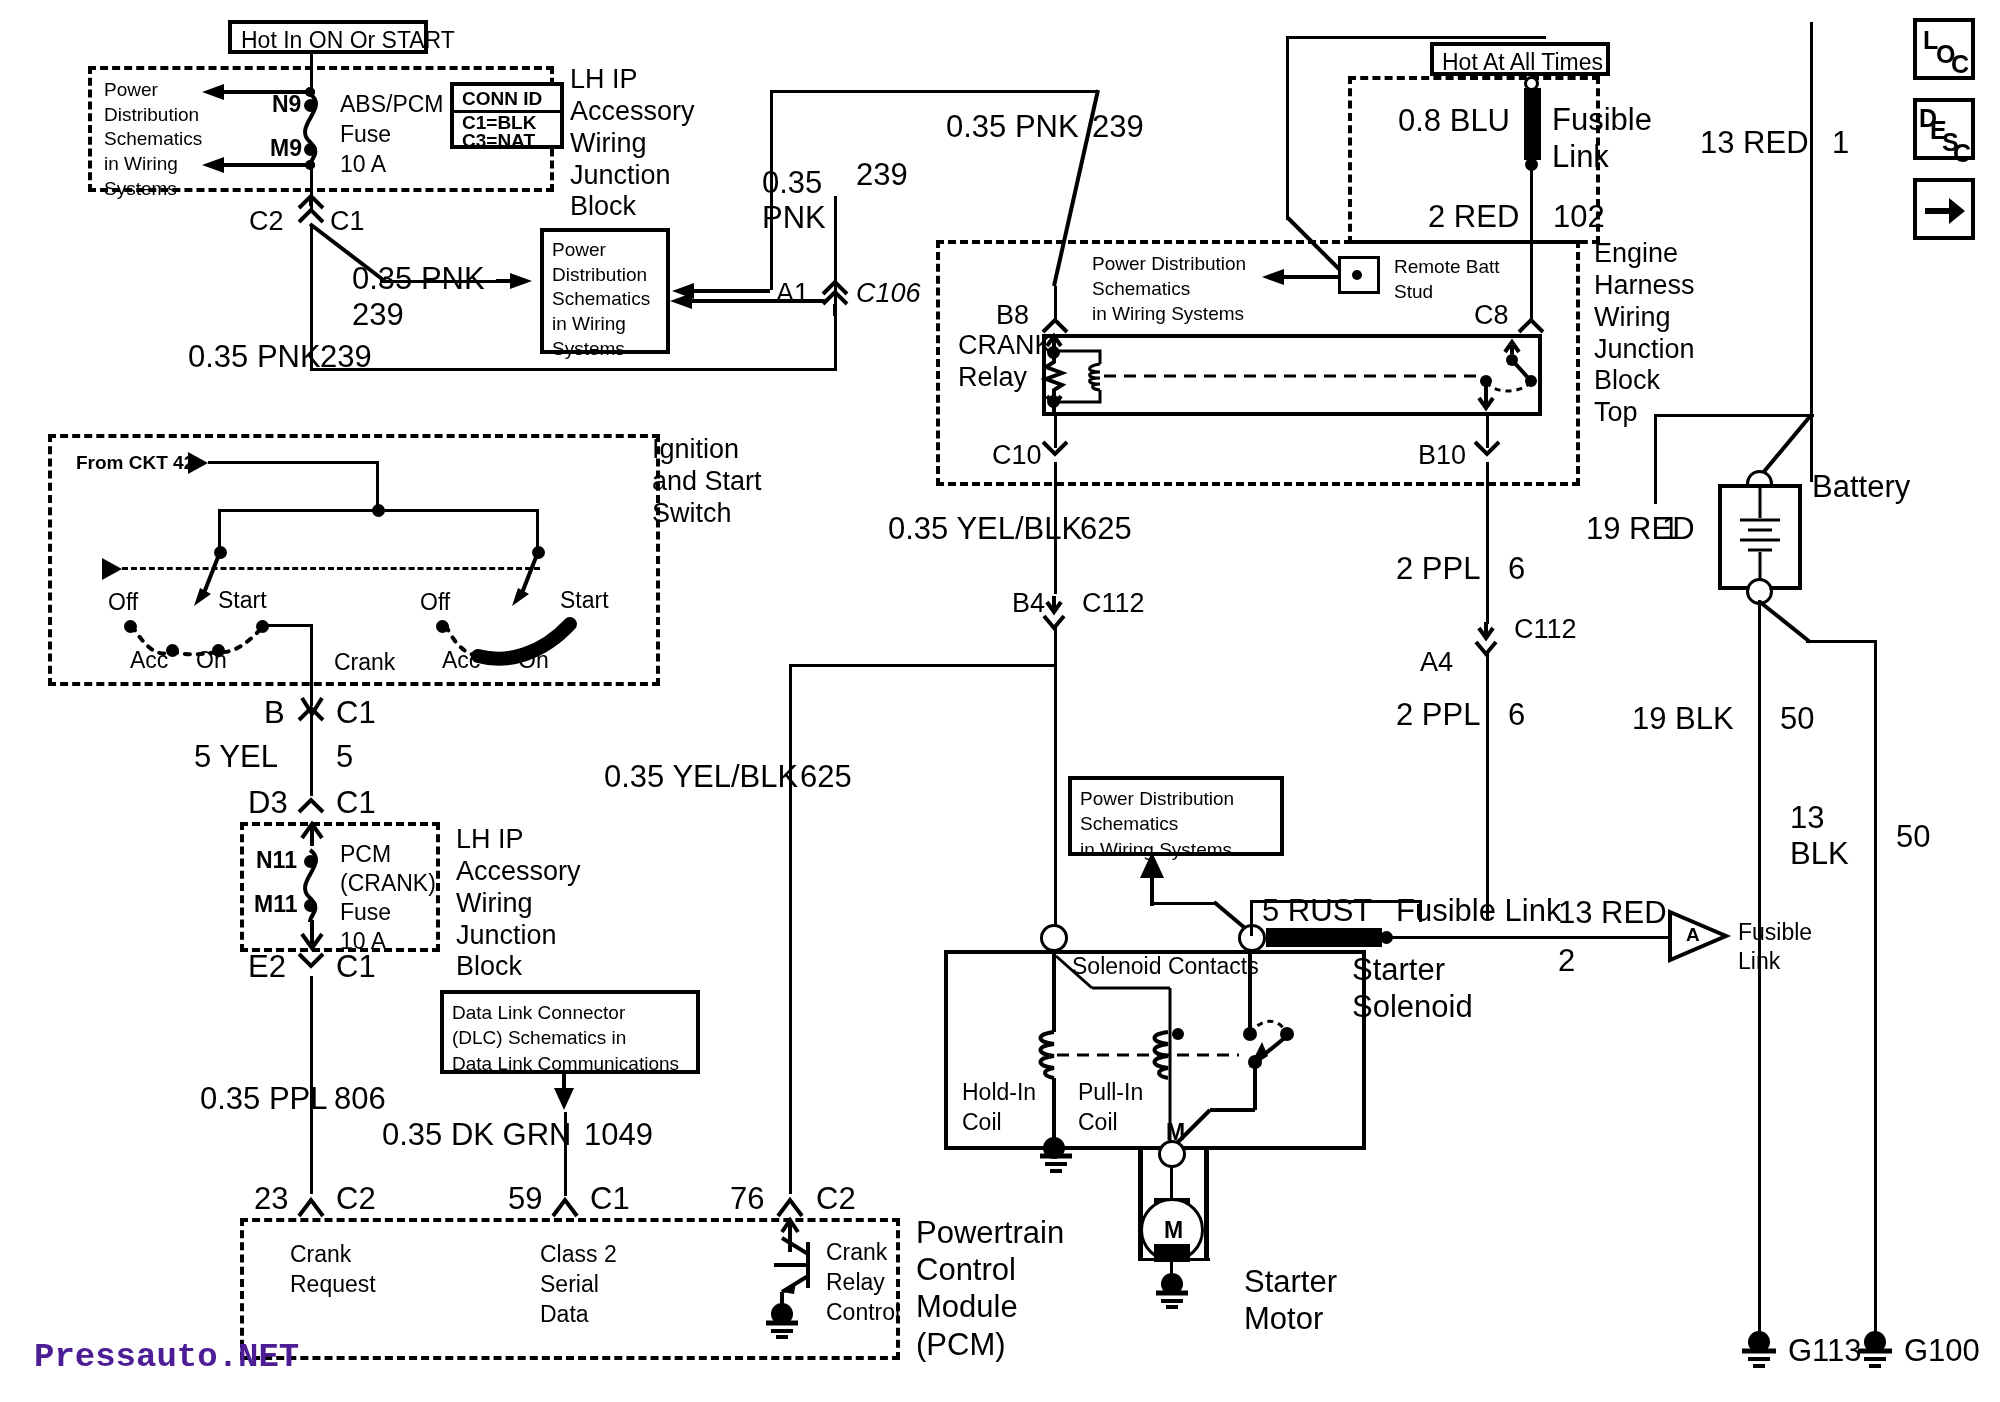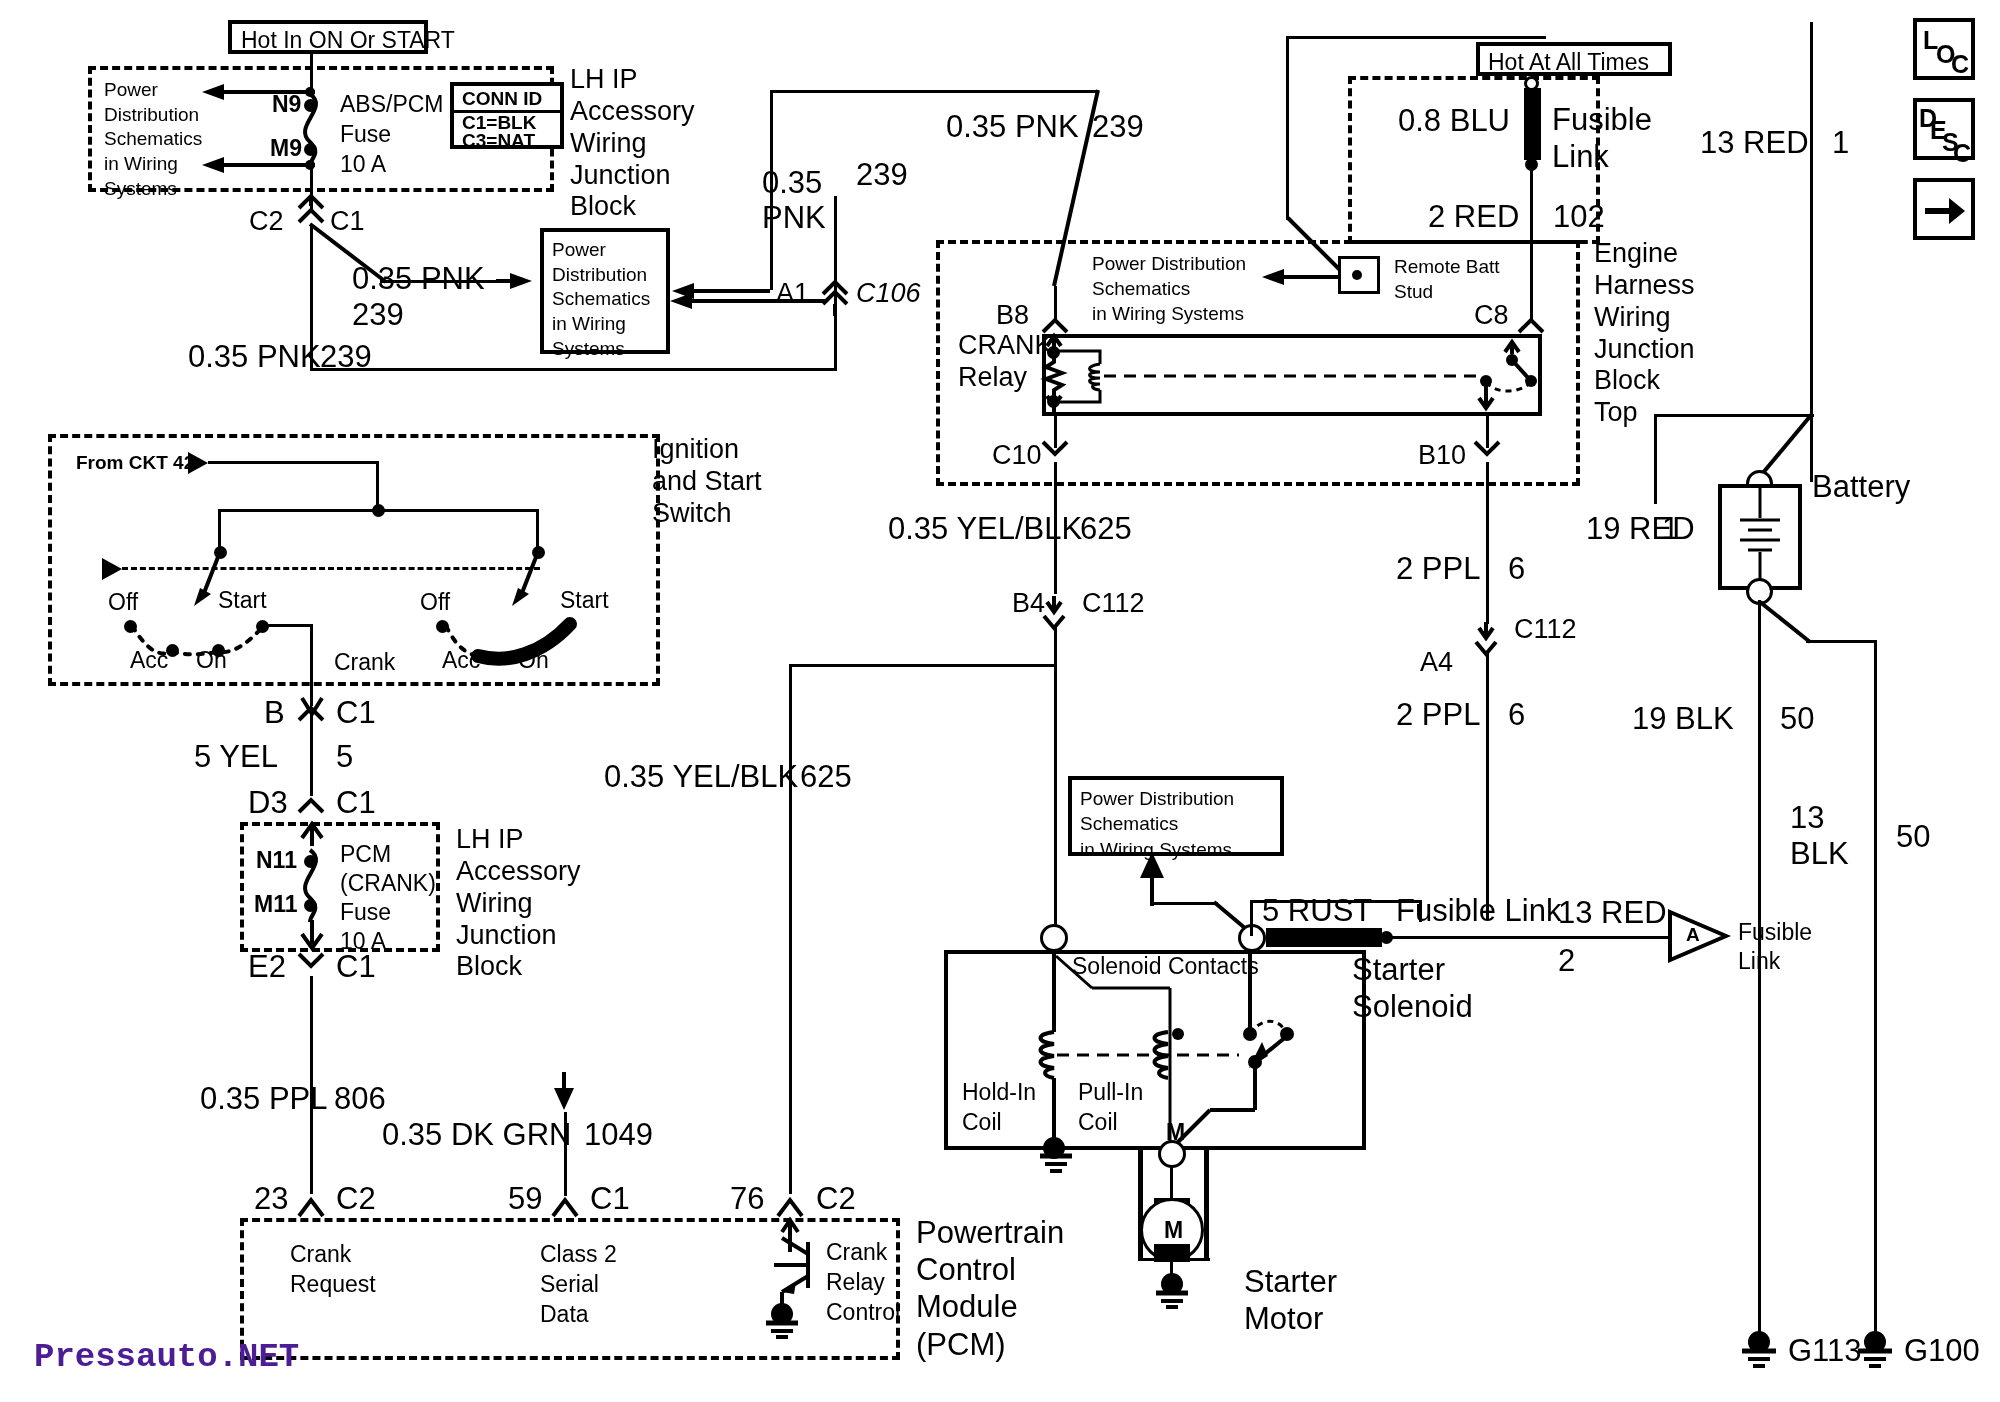--- a/index.html
+++ b/index.html
@@ -153,21 +153,21 @@
     <path d="M0 11 L22 3 L22 19 Z" fill="#000"></path>
   </svg>
 
   <span class="t xl" style="left:946px;top:110px;">0.35 PNK</span>
   <span class="t xl" style="left:1092px;top:110px;">239</span>
 
   <svg class="svgl" style="left:1040px;top:88px;" width="80" height="200">
     <line x1="58" y1="2" x2="14" y2="198" stroke="#000" stroke-width="4"></line>
   </svg>
 
-  <div class="box2" style="left:1476px;top:42px;width:196px;height:34px;">
+  <div class="box2" style="left:1430px;top:42px;width:180px;height:34px;">
     <span class="t md" style="left:8px;top:4px;">Hot At All Times</span>
   </div>
 
   <div class="h" style="left:1286px;top:36px;width:260px;"></div>
   <div class="v" style="left:1286px;top:36px;height:184px;"></div>
   <svg class="svgl" style="left:1280px;top:216px;" width="80" height="62">
     <line x1="8" y1="2" x2="64" y2="58" stroke="#000" stroke-width="4"></line>
   </svg>
 
   <div class="dash" style="left:1348px;top:76px;width:252px;height:168px;border-width:4px;"></div>
@@ -446,20 +446,25 @@
     <path d="M14 0 L14 24" stroke="#000" stroke-width="4"></path>
     <path d="M4 14 L14 28 L24 14" stroke="#000" stroke-width="4" fill="none"></path>
   </svg>
 
   <svg class="svgl" style="left:296px;top:952px;" width="32" height="24">
     <path d="M3 2 L15 14 L27 2" stroke="#000" stroke-width="4" fill="none"></path>
   </svg>
   <span class="t xl" style="left:248px;top:950px;">E2</span>
   <span class="t xl" style="left:336px;top:950px;">C1</span>
 
+  <div class="box2" style="left:440px;top:990px;width:260px;height:84px;">
+    <span class="t sm" style="left:8px;top:6px;line-height:1.34;">Data Link Connector
+(DLC) Schematics in
+Data Link Communications</span>
+  </div>
   <svg class="svgl" style="left:552px;top:1072px;" width="24" height="42">
     <line x1="12" y1="0" x2="12" y2="20" stroke="#000" stroke-width="4"></line>
     <path d="M2 16 L12 38 L22 16 Z" fill="#000"></path>
   </svg>
 
   <div class="v" style="left:310px;top:976px;height:218px;"></div>
   <span class="t xl" style="left:200px;top:1082px;">0.35 PPL</span>
   <span class="t xl" style="left:334px;top:1082px;">806</span>
 
   <div class="v" style="left:564px;top:1112px;height:82px;"></div>

